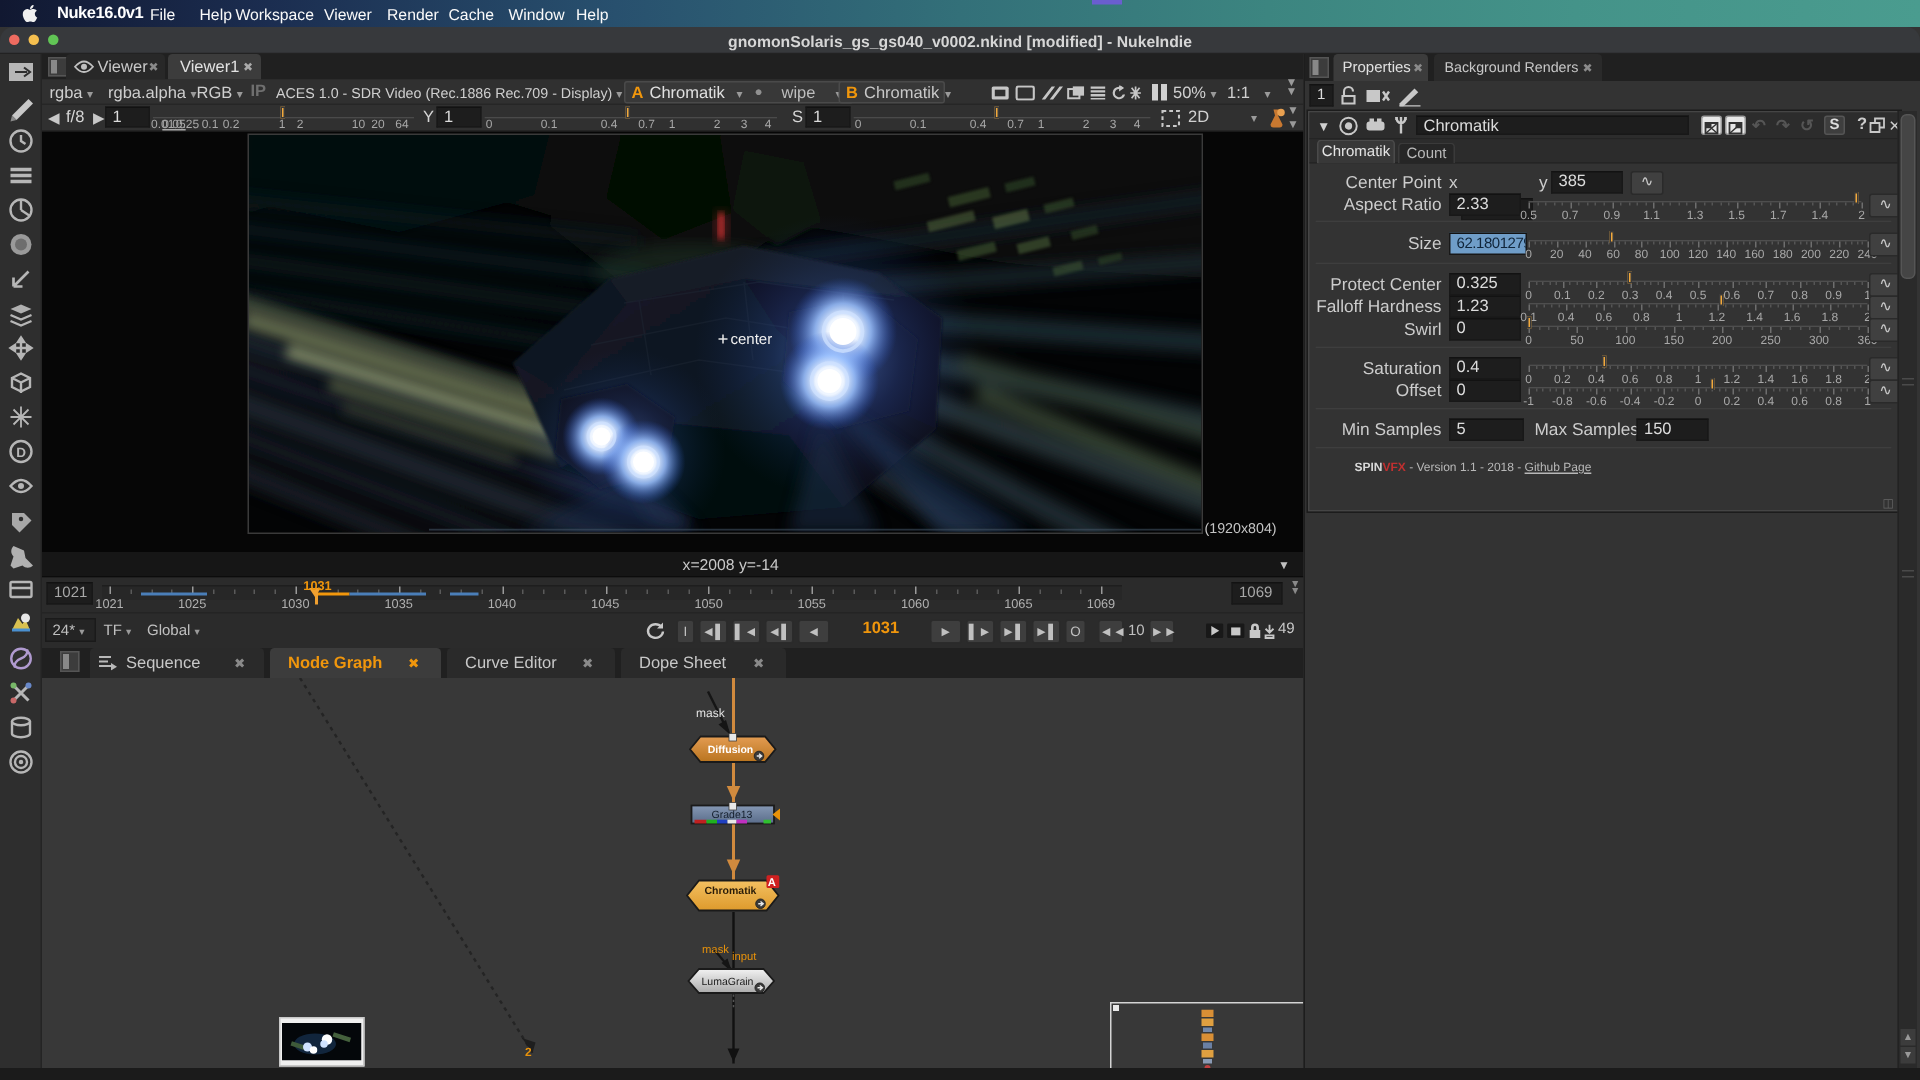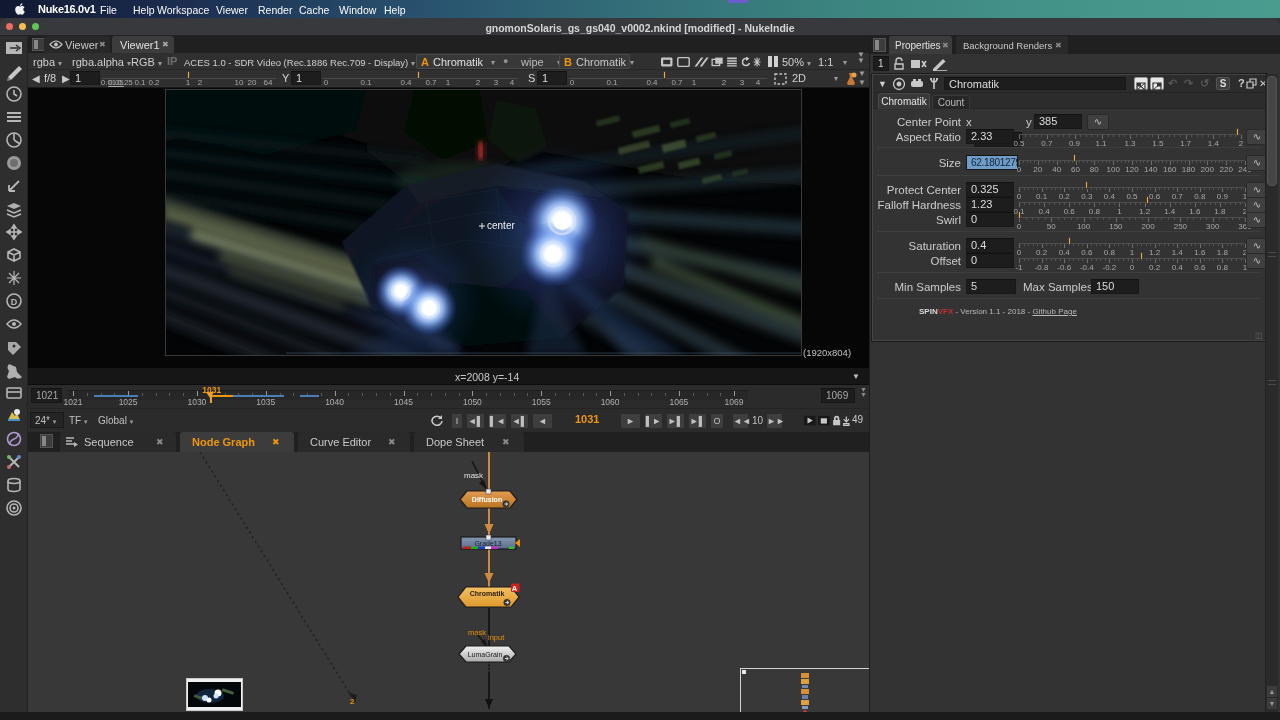--- a/index.html
+++ b/index.html
@@ -1182,21 +1182,21 @@
           <div class="tick" style="left:372.0px;top:152px;height:4px;"></div>
           <div class="slbl" style="left:372.0px;top:156px;">1</div>
           <div class="omark" style="left:266.5px;top:145px;"></div>
           <div class="curvebtn" style="left:373px;top:146px;">∿</div>
           <div class="sep" style="left:4px;width:384px;top:165px;"></div>
           <div class="plabel" style="left:0;top:174px;width:88px;">Min Samples</div>
           <div class="inp" style="left:93px;top:172px;width:50px;height:15px;">5</div>
           <div class="txt" style="left:150px;top:174px;color:#ccc;font-size:11.5px;">Max Samples</div>
           <div class="inp" style="left:218px;top:172px;width:48px;height:15px;">150</div>
           <div class="sep" style="left:4px;width:384px;top:191px;"></div>
-          <div class="txt" style="left:30px;top:200px;font-size:8px;color:#b8b8b8;margin-left:16px;"><b style="color:#d8d8d8">SPIN</b><b style="color:#c03030">VFX</b> - Version 1.1 - 2018 - <span style="text-decoration:underline">Github Page</span></div>
+          <div class="txt" style="left:30px;top:200px;font-size:8px;color:#b8b8b8;"><b style="color:#d8d8d8">SPIN</b><b style="color:#c03030">VFX</b> - Version 1.1 - 2018 - <span style="text-decoration:underline">Github Page</span></div>
           <div class="txt" style="left:382px;top:224px;color:#666;font-size:8px;">◫</div>
         </div>
   </div>
 
 
   <div class="abs" style="left:395px;top:38px;width:13px;height:638px;background:#2a2a2a;border-left:1px solid #222;">
     <div class="abs" style="left:1px;top:2px;width:10px;height:110px;background:#454545;border-radius:4px;border:1px solid #555;"></div>
     <div class="abs" style="left:2px;top:178px;width:8px;height:5px;border-top:1.5px solid #4a4a4a;border-bottom:1.5px solid #4a4a4a;"></div>
     <div class="abs" style="left:2px;top:306px;width:8px;height:5px;border-top:1.5px solid #4a4a4a;border-bottom:1.5px solid #4a4a4a;"></div>
     <div class="abs" style="left:1px;top:612px;width:10px;height:11px;background:#3c3c3c;color:#999;font-size:7px;text-align:center;line-height:11px;">▲</div>

